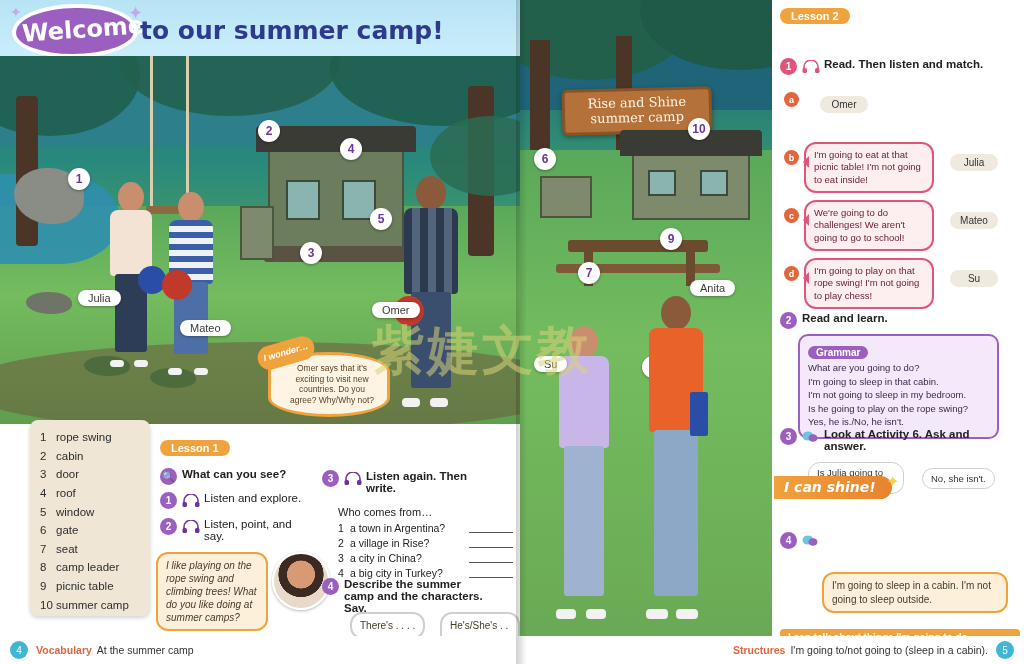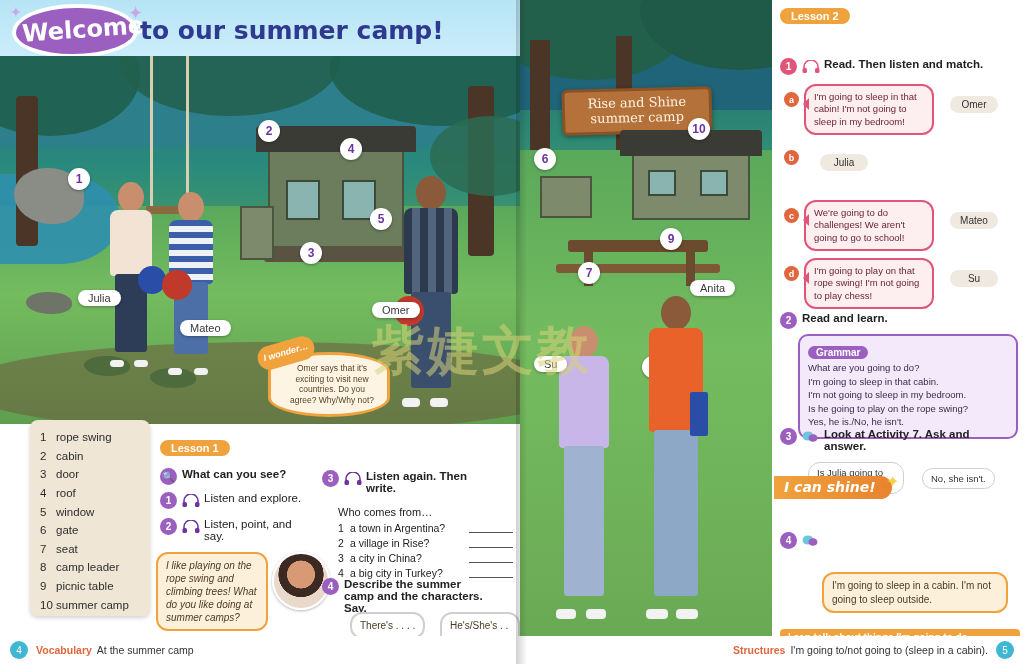--- a/index.html
+++ b/index.html
@@ -505,28 +505,28 @@
                 <rect x="13" y="8" width="4.5" height="5" rx="1.6" fill="#e0567a"></rect>
               </svg>
           </span>
           <b>Read. Then listen and match.</b>
         </div>
       </div>
 
       <div style="position:absolute; left:8px; top:84px; width:238px;">
         <div style="display:flex; align-items:flex-start;">
           <span class="ex-letter" style="margin-top:8px;">a</span>
-          <div class="speech" style="width:130px;">I'm going to sleep in that cabin! I'm not going to sleep in my bedroom!</div>
           <div class="ansbox" style="margin-left:16px; margin-top:12px;">Omer</div>
         </div>
       </div>
 
       <div style="position:absolute; left:8px; top:142px; width:238px;">
         <div style="display:flex; align-items:flex-start;">
           <span class="ex-letter" style="margin-top:8px;">b</span>
+          <div class="speech" style="width:130px;">I'm going to eat at that picnic table! I'm not going to eat inside!</div>
           <div class="ansbox" style="margin-left:16px; margin-top:12px;">Julia</div>
         </div>
       </div>
 
       <div style="position:absolute; left:8px; top:200px; width:238px;">
         <div style="display:flex; align-items:flex-start;">
           <span class="ex-letter" style="margin-top:8px;">c</span>
           <div class="speech" style="width:130px;">We're going to do challenges! We aren't going to go to school!</div>
           <div class="ansbox" style="margin-left:16px; margin-top:12px;">Mateo</div>
         </div>
@@ -540,39 +540,39 @@
         </div>
       </div>
 
       <div style="position:absolute; left:4px; top:312px; width:238px;">
         <div class="ex-row">
           <span class="ex-num">2</span>
           <b>Read and learn.</b>
         </div>
       </div>
 
-      <div class="grammar" style="position:absolute; left:22px; top:334px; width:220px;">
+      <div class="grammar" style="position:absolute; left:22px; top:334px; width:201px;">
         <div class="title">Grammar</div>
         <p>What are you going to do?</p>
         <p>I'm going to sleep in that cabin.</p>
         <p>I'm not going to sleep in my bedroom.</p>
         <p>Is he going to play on the rope swing?</p>
         <p>Yes, he is./No, he isn't.</p>
       </div>
 
       <div style="position:absolute; left:4px; top:428px; width:200px;">
         <div class="ex-row">
           <span class="ex-num">3</span>
           <span class="headphones">
             <svg width="16" height="13" viewBox="0 0 16 13">
                 <ellipse cx="6" cy="6" rx="5.5" ry="4.5" fill="#6ec5e0"></ellipse>
                 <ellipse cx="11" cy="8" rx="4.5" ry="3.8" fill="#9b5fc0"></ellipse>
               </svg>
           </span>
-          <b>Look at Activity 7. Ask and answer.</b>
+          <b>Look at Activity 6. Ask and answer.</b>
         </div>
       </div>
 
       <div class="bubble-white" style="position:absolute; left:32px; top:462px; width:96px;">Is Julia going to climb trees?</div>
       <div class="bubble-white" style="position:absolute; left:146px; top:468px;">No, she isn't.</div>
 
       <div style="position:absolute; left:-2px; top:476px;">
         <span class="shine-banner">I can shine!</span>
         <span style="position:absolute; left:112px; top:-4px; color:#f5d04a; font-size:16px;">✦</span>
       </div>

